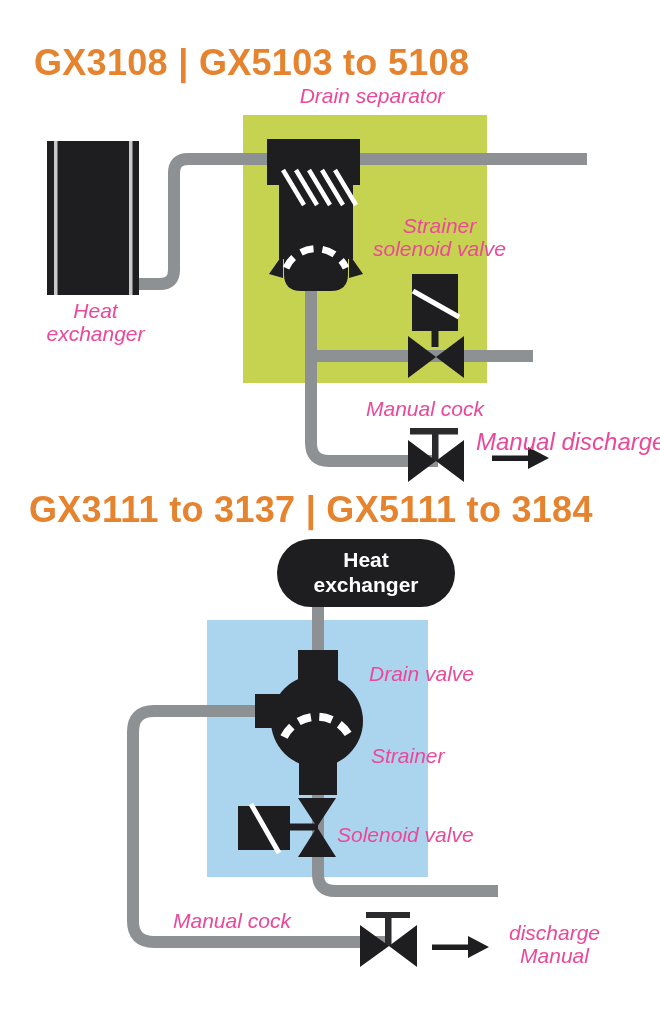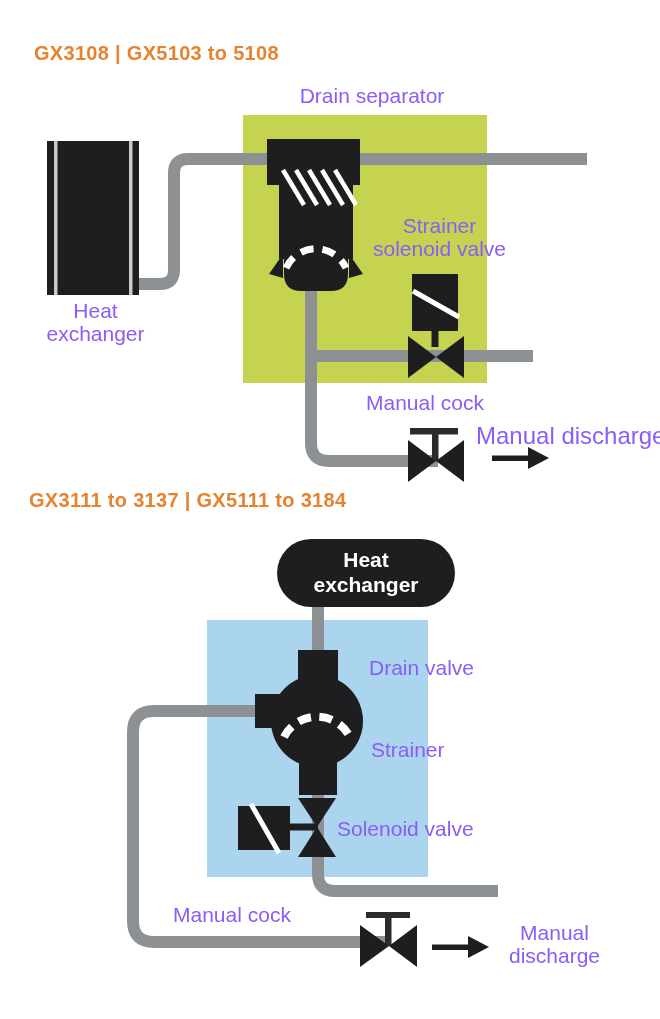--- a/index.html
+++ b/index.html
@@ -2,28 +2,28 @@
 <html><head>
 <meta charset="utf-8">
 <style>
   html,body{margin:0;padding:0;background:#ffffff;}
   .canvas{
     position:relative;width:660px;height:1019px;background:#ffffff;
     font-family:"Liberation Sans", sans-serif;overflow:hidden;
   }
   .layer{position:absolute;left:0;top:0;}
   .heading{
-    position:absolute;color:#e5832f;font-weight:bold;font-size:20px;
+    position:absolute;color:#e5832f;font-weight:bold;font-size:36px;
     letter-spacing:.3px;white-space:nowrap;text-align:center;
   }
   .label{
-    position:absolute;color:#8b5cf6;font-size:21px;line-height:23px;
+    position:absolute;color:#ec4899;font-size:21px;line-height:23px;font-style:italic;
   }
   .center{text-align:center;}
-  .nowrap{white-space:nowrap;}
+  .nowrap{white-space:nowrap;margin-top:6px;}
   .pill-label{
     position:absolute;color:#ffffff;font-weight:bold;font-size:21px;
     line-height:25px;text-align:center;
   }
   .pipe{stroke:#8e9193;stroke-width:12;fill:none;}
   .blk{fill:#1e1e20;}
   .wline{stroke:#ffffff;fill:none;}
 </style>
 </head>
 <body>
@@ -143,17 +143,17 @@
 
   <div class="label nowrap" style="left:369px;top:656px">Drain valve</div>
 
   <div class="label nowrap" style="left:371px;top:738px">Strainer</div>
 
   <div class="label nowrap" style="left:337px;top:817px">Solenoid valve</div>
 
   <div class="label nowrap" style="left:173px;top:903px">Manual cock</div>
 
   <div class="label center" style="left:492px;top:921px;width:125px">
+    <div>discharge</div>
     <div>Manual</div>
-    <div>discharge</div>
   </div>
 
 </div>
 
 </body></html>

